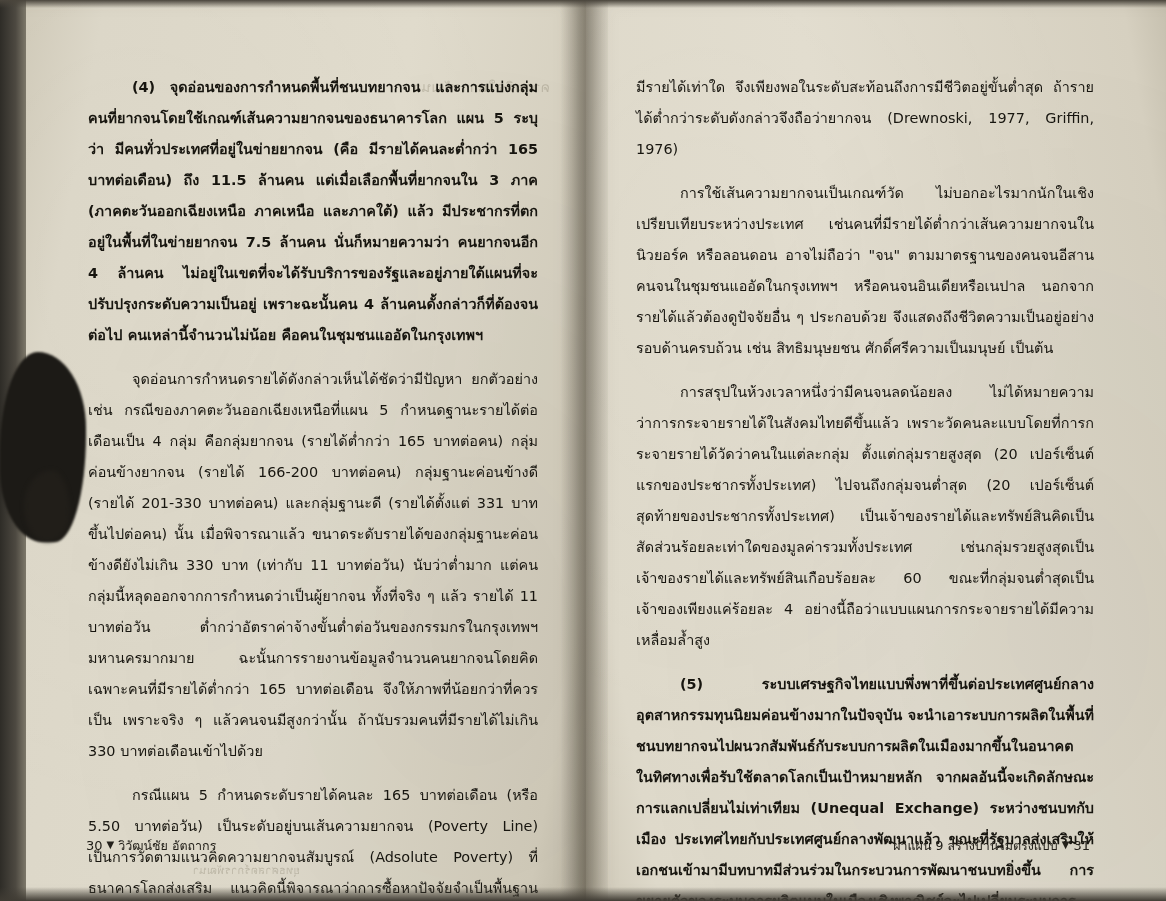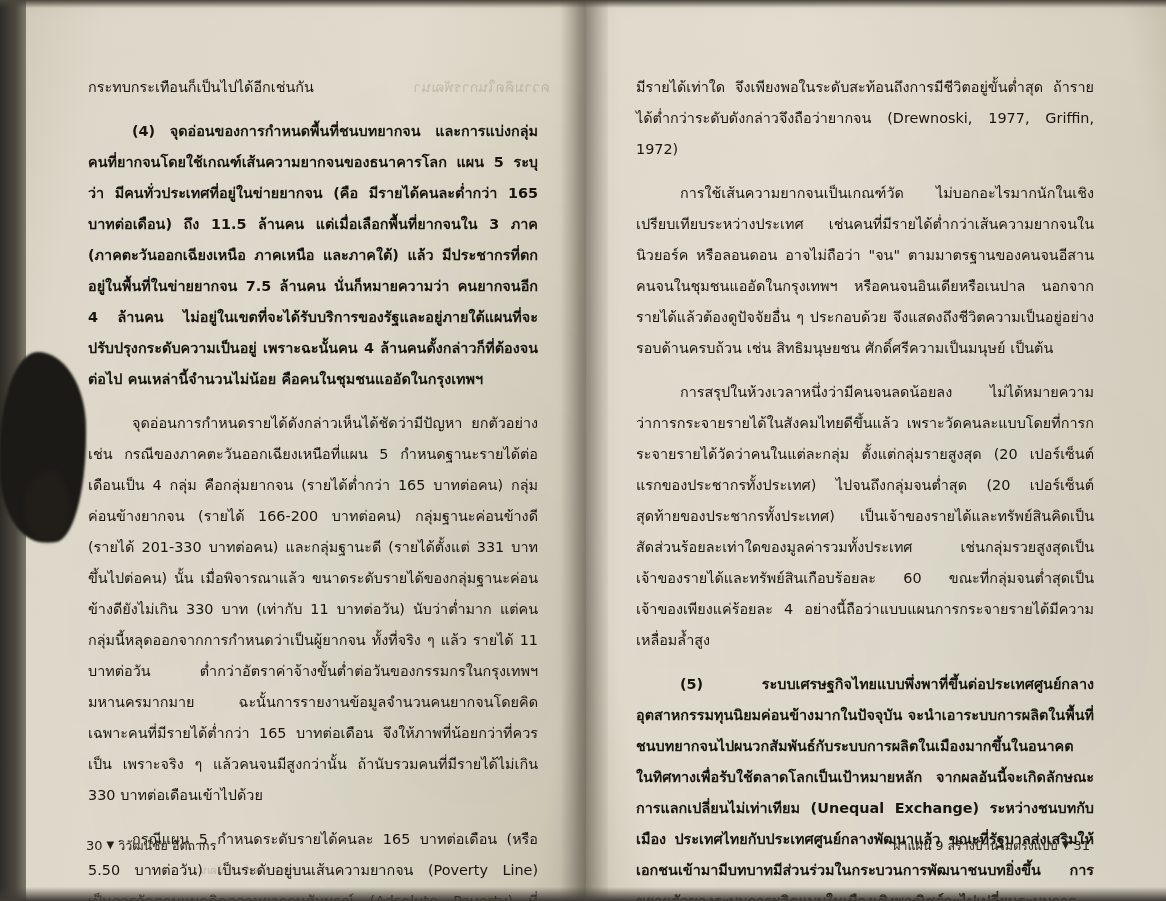--- a/index.html
+++ b/index.html
@@ -185,28 +185,27 @@
   <div class="page-sheet page-right">
     <div class="grain"></div>
   </div>
 
   <div class="gutter"></div>
 
   <div class="ghost ghost-1">ความคิดในการพัฒนา</div>
   <div class="ghost ghost-2">ยุทธศาสตร์การพัฒนา</div>
 
   <div class="col col-left">
-    <p class="para noindent">กระทบกระเทือนก็เป็นไปได้อีกเช่นกัน</p>
     <p class="para indent bold">(4) จุดอ่อนของการกำหนดพื้นที่ชนบทยากจน และการแบ่งกลุ่มคนที่ยากจนโดยใช้เกณฑ์เส้นความยากจนของธนาคารโลก แผน 5 ระบุว่า มีคนทั่วประเทศที่อยู่ในข่ายยากจน (คือ มีรายได้คนละต่ำกว่า 165 บาทต่อเดือน) ถึง 11.5 ล้านคน แต่เมื่อเลือกพื้นที่ยากจนใน 3 ภาค (ภาคตะวันออกเฉียงเหนือ ภาคเหนือ และภาคใต้) แล้ว มีประชากรที่ตกอยู่ในพื้นที่ในข่ายยากจน 7.5 ล้านคน นั่นก็หมายความว่า คนยากจนอีก 4 ล้านคน ไม่อยู่ในเขตที่จะได้รับบริการของรัฐและอยู่ภายใต้แผนที่จะปรับปรุงกระดับความเป็นอยู่ เพราะฉะนั้นคน 4 ล้านคนดั้งกล่าวก็ที่ต้องจนต่อไป คนเหล่านี้จำนวนไม่น้อย คือคนในชุมชนแออัดในกรุงเทพฯ</p>
     <p class="para indent">จุดอ่อนการกำหนดรายได้ดังกล่าวเห็นได้ชัดว่ามีปัญหา ยกตัวอย่าง เช่น กรณีของภาคตะวันออกเฉียงเหนือที่แผน 5 กำหนดฐานะรายได้ต่อเดือนเป็น 4 กลุ่ม คือกลุ่มยากจน (รายได้ต่ำกว่า 165 บาทต่อคน) กลุ่มค่อนข้างยากจน (รายได้ 166-200 บาทต่อคน) กลุ่มฐานะค่อนข้างดี (รายได้ 201-330 บาทต่อคน) และกลุ่มฐานะดี (รายได้ตั้งแต่ 331 บาทขึ้นไปต่อคน) นั้น เมื่อพิจารณาแล้ว ขนาดระดับรายได้ของกลุ่มฐานะค่อนข้างดียังไม่เกิน 330 บาท (เท่ากับ 11 บาทต่อวัน) นับว่าต่ำมาก แต่คนกลุ่มนี้หลุดออกจากการกำหนดว่าเป็นผู้ยากจน ทั้งที่จริง ๆ แล้ว รายได้ 11 บาทต่อวัน ต่ำกว่าอัตราค่าจ้างขั้นต่ำต่อวันของกรรมกรในกรุงเทพฯมหานครมากมาย ฉะนั้นการรายงานข้อมูลจำนวนคนยากจนโดยคิดเฉพาะคนที่มีรายได้ต่ำกว่า 165 บาทต่อเดือน จึงให้ภาพที่น้อยกว่าที่ควรเป็น เพราะจริง ๆ แล้วคนจนมีสูงกว่านั้น ถ้านับรวมคนที่มีรายได้ไม่เกิน 330 บาทต่อเดือนเข้าไปด้วย</p>
     <p class="para indent">กรณีแผน 5 กำหนดระดับรายได้คนละ 165 บาทต่อเดือน (หรือ 5.50 บาทต่อวัน) เป็นระดับอยู่บนเส้นความยากจน (Poverty Line) เป็นการวัดตามแนวคิดความยากจนสัมบูรณ์ (Adsolute Poverty) ที่ธนาคารโลกส่งเสริม แนวคิดนี้พิจารณาว่าการซื้อหาปัจจัยจำเป็นพื้นฐานสำหรับมนุษย์ควร</p>
   </div>
 
   <div class="col col-right">
-    <p class="para noindent">มีรายได้เท่าใด จึงเพียงพอในระดับสะท้อนถึงการมีชีวิตอยู่ขั้นต่ำสุด ถ้ารายได้ต่ำกว่าระดับดังกล่าวจึงถือว่ายากจน (Drewnoski, 1977, Griffin, 1972)</p>
+    <p class="para noindent">มีรายได้เท่าใด จึงเพียงพอในระดับสะท้อนถึงการมีชีวิตอยู่ขั้นต่ำสุด ถ้ารายได้ต่ำกว่าระดับดังกล่าวจึงถือว่ายากจน (Drewnoski, 1977, Griffin, 1976)</p>
     <p class="para indent">การใช้เส้นความยากจนเป็นเกณฑ์วัด ไม่บอกอะไรมากนักในเชิงเปรียบเทียบระหว่างประเทศ เช่นคนที่มีรายได้ต่ำกว่าเส้นความยากจนในนิวยอร์ค หรือลอนดอน อาจไม่ถือว่า "จน" ตามมาตรฐานของคนจนอีสาน คนจนในชุมชนแออัดในกรุงเทพฯ หรือคนจนอินเดียหรือเนปาล นอกจากรายได้แล้วต้องดูปัจจัยอื่น ๆ ประกอบด้วย จึงแสดงถึงชีวิตความเป็นอยู่อย่างรอบด้านครบถ้วน เช่น สิทธิมนุษยชน ศักดิ์ศรีความเป็นมนุษย์ เป็นต้น</p>
     <p class="para indent">การสรุปในห้วงเวลาหนึ่งว่ามีคนจนลดน้อยลง ไม่ได้หมายความว่าการกระจายรายได้ในสังคมไทยดีขึ้นแล้ว เพราะวัดคนละแบบโดยที่การกระจายรายได้วัดว่าคนในแต่ละกลุ่ม ตั้งแต่กลุ่มรายสูงสุด (20 เปอร์เซ็นต์แรกของประชากรทั้งประเทศ) ไปจนถึงกลุ่มจนต่ำสุด (20 เปอร์เซ็นต์สุดท้ายของประชากรทั้งประเทศ) เป็นเจ้าของรายได้และทรัพย์สินคิดเป็นสัดส่วนร้อยละเท่าใดของมูลค่ารวมทั้งประเทศ เช่นกลุ่มรวยสูงสุดเป็นเจ้าของรายได้และทรัพย์สินเกือบร้อยละ 60 ขณะที่กลุ่มจนต่ำสุดเป็นเจ้าของเพียงแค่ร้อยละ 4 อย่างนี้ถือว่าแบบแผนการกระจายรายได้มีความเหลื่อมล้ำสูง</p>
     <p class="para indent bold">(5) ระบบเศรษฐกิจไทยแบบพึ่งพาที่ขึ้นต่อประเทศศูนย์กลางอุตสาหกรรมทุนนิยมค่อนข้างมากในปัจจุบัน จะนำเอาระบบการผลิตในพื้นที่ชนบทยากจนไปผนวกสัมพันธ์กับระบบการผลิตในเมืองมากขึ้นในอนาคต ในทิศทางเพื่อรับใช้ตลาดโลกเป็นเป้าหมายหลัก จากผลอันนี้จะเกิดลักษณะการแลกเปลี่ยนไม่เท่าเทียม (Unequal Exchange) ระหว่างชนบทกับเมือง ประเทศไทยกับประเทศศูนย์กลางพัฒนาแล้ว ขณะที่รัฐบาลส่งเสริมให้เอกชนเข้ามามีบทบาทมีส่วนร่วมในกระบวนการพัฒนาชนบทยิ่งขึ้น การขยายตัวของระบบการผลิตแบบในเมืองเชิงพาณิชย์จะไปเปลี่ยนระบบการผลิตในชนบทและจิตสำนึกของชาวชนบท ทำให้ชนบทเสียเปรียบเมืองยิ่งขึ้น จนทำให้เกิดการดูดซับเอาวัตถุดิบ ทรัพยากร</p>
   </div>
 
   <div class="footer footer-left">
     <span class="pg-num">30</span><span class="diamond">▼</span><span>วิวัฒน์ชัย อัตถากร</span>
   </div>
 
   <div class="footer footer-right">

